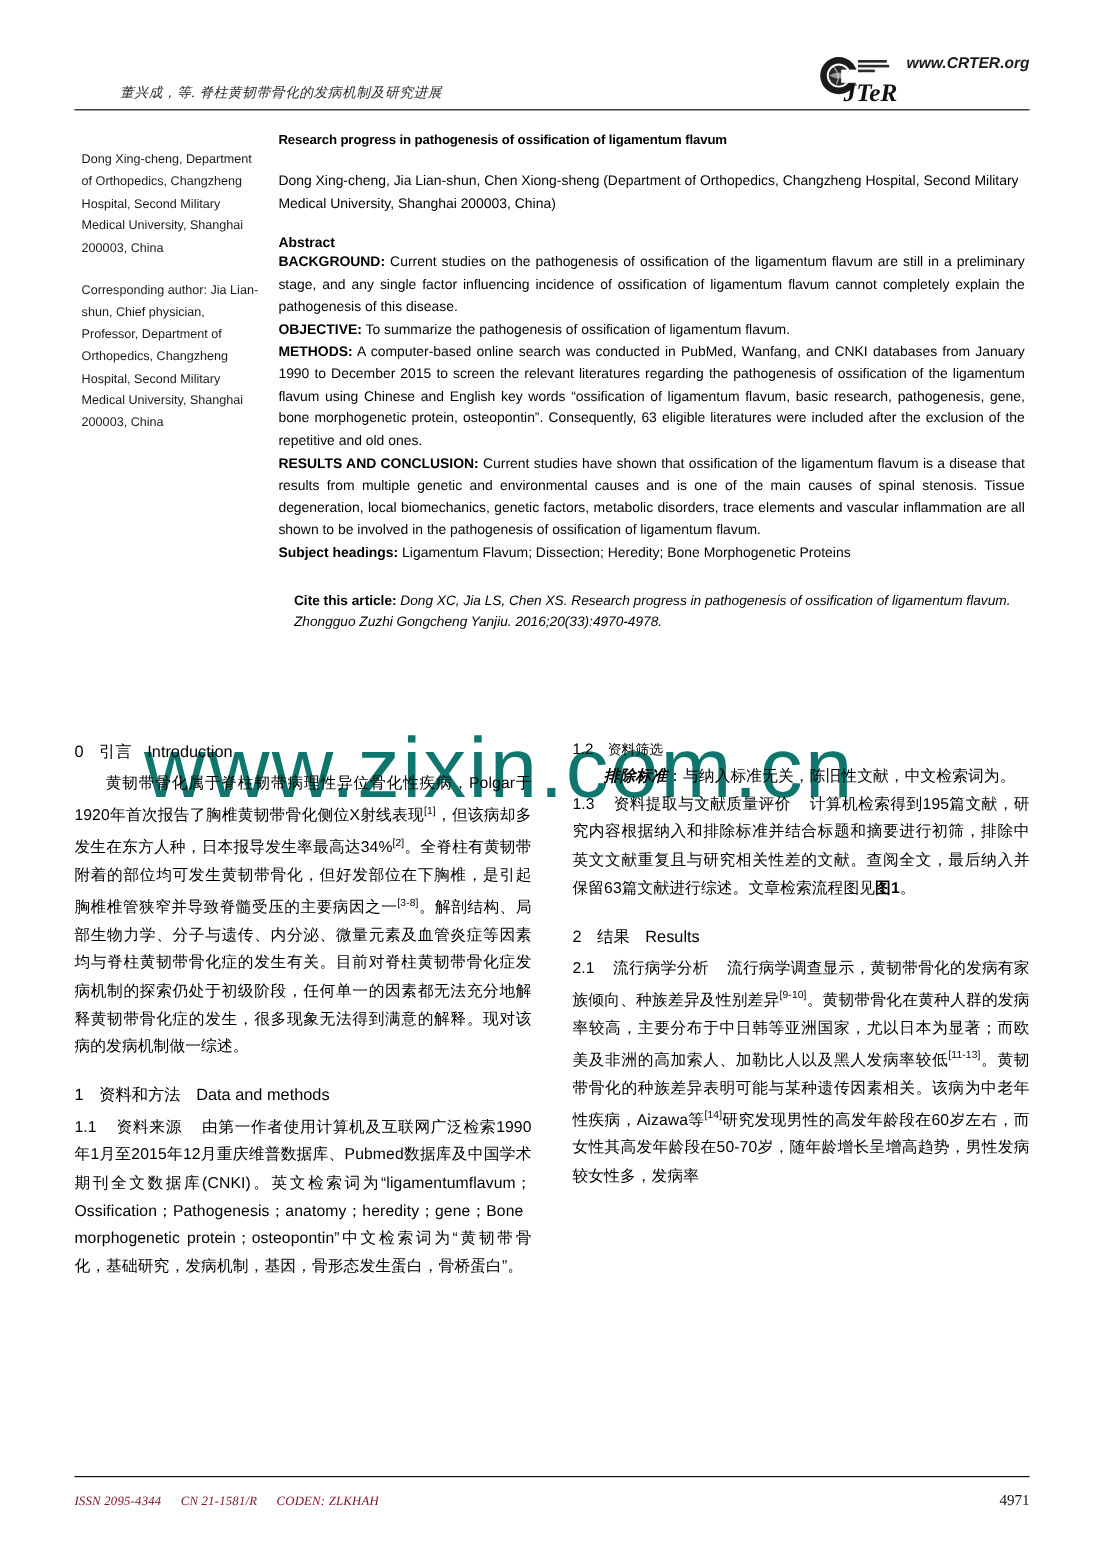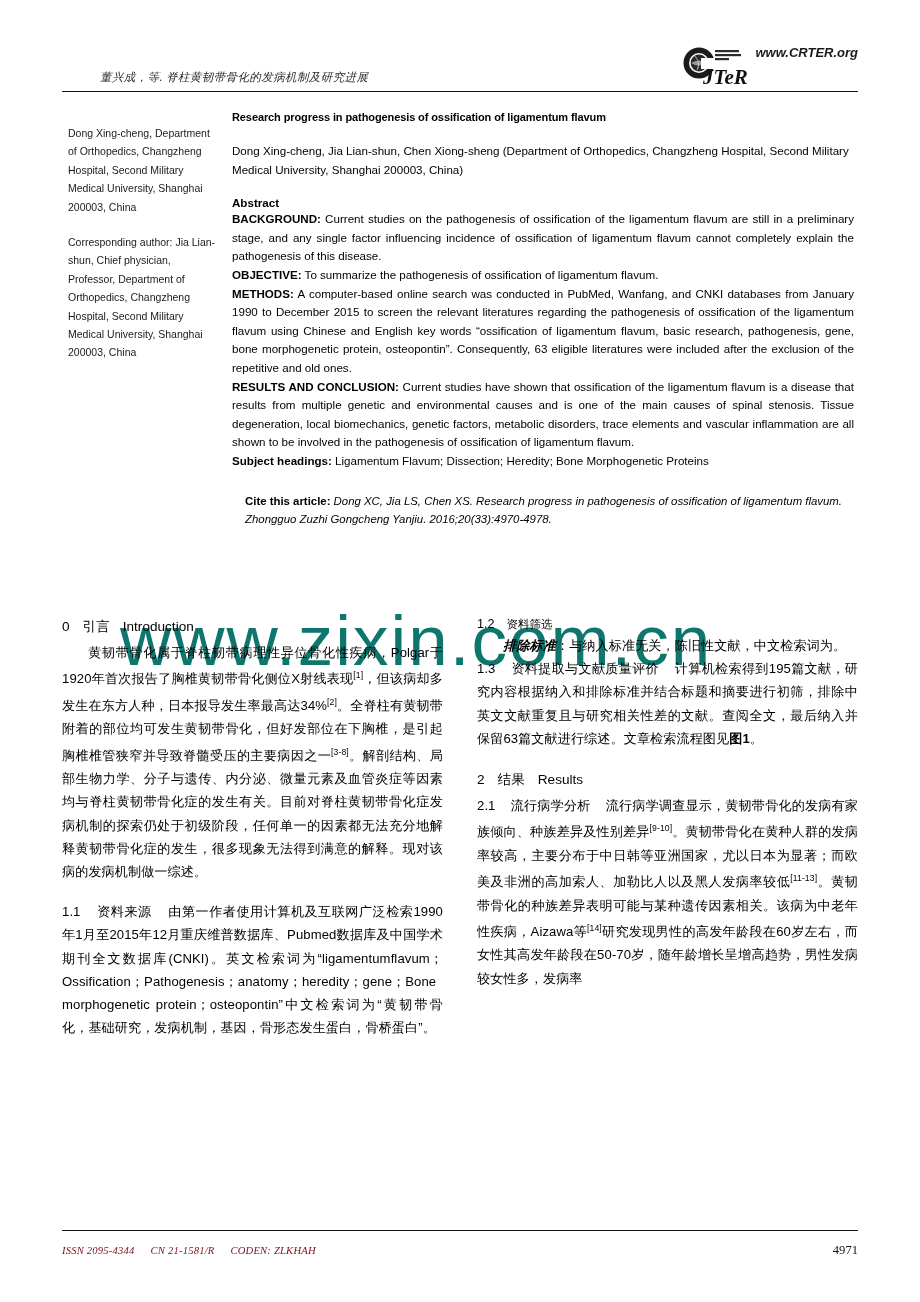--- a/index.html
+++ b/index.html
@@ -284,20 +284,21 @@
   <div class="body-cols">
 
     <div class="col">
 
       <div class="sec-h1"><span class="num">0</span><span class="cn">引言</span><span>Introduction</span></div>
 
       <p class="p-cn p-indent"><span>黄韧带骨化属于脊柱韧带病理性异位骨化性疾病，Polgar于1920年首次报告了胸椎黄韧带骨化侧位X射线表现</span><span class="sup">[1]</span><span>，但该病却多发生在东方人种，日本报导发生率最高达34%</span><span class="sup">[2]</span><span>。全脊柱有黄韧带附着的部位均可发生黄韧带骨化，但好发部位在下胸椎，是引起胸椎椎管狭窄并导致脊髓受压的主要病因之一</span><span class="sup">[3-8]</span><span>。解剖结构、局部生物力学、分子与遗传、内分泌、微量元素及血管炎症等因素均与脊柱黄韧带骨化症的发生有关。目前对脊柱黄韧带骨化症发病机制的探索仍处于初级阶段，任何单一的因素都无法充分地解释黄韧带骨化症的发生，很多现象无法得到满意的解释。现对该病的发病机制做一综述。</span></p>
 
       <div class="gap-m"></div>
 
+      <div class="sec-h1"><span class="num">1</span><span class="cn">资料和方法</span><span>Data and methods</span></div>
 
       <p class="p-cn"><span>1.1</span>&nbsp;&nbsp;&nbsp;&nbsp;<span>资料来源</span>&nbsp;&nbsp;&nbsp;&nbsp;<span>由第一作者使用计算机及互联网广泛检索1990年1月至2015年12月重庆维普数据库、Pubmed数据库及中国学术期刊全文数据库(CNKI)。英文检索词为“ligamentumflavum；Ossification；Pathogenesis；anatomy；heredity；gene；Bone morphogenetic protein；osteopontin”中文检索词为“黄韧带骨化，基础研究，发病机制，基因，骨形态发生蛋白，骨桥蛋白”。</span></p>
     </div>
 
     <div class="col">
 
       <div class="small-h2"><span class="num">1.2</span><span>资料筛选</span></div>
 
 
       <p class="p-cn p-indent"><span class="ital-head">排除标准</span><span>：与纳入标准无关，陈旧性文献，中文检索词为。</span></p>

